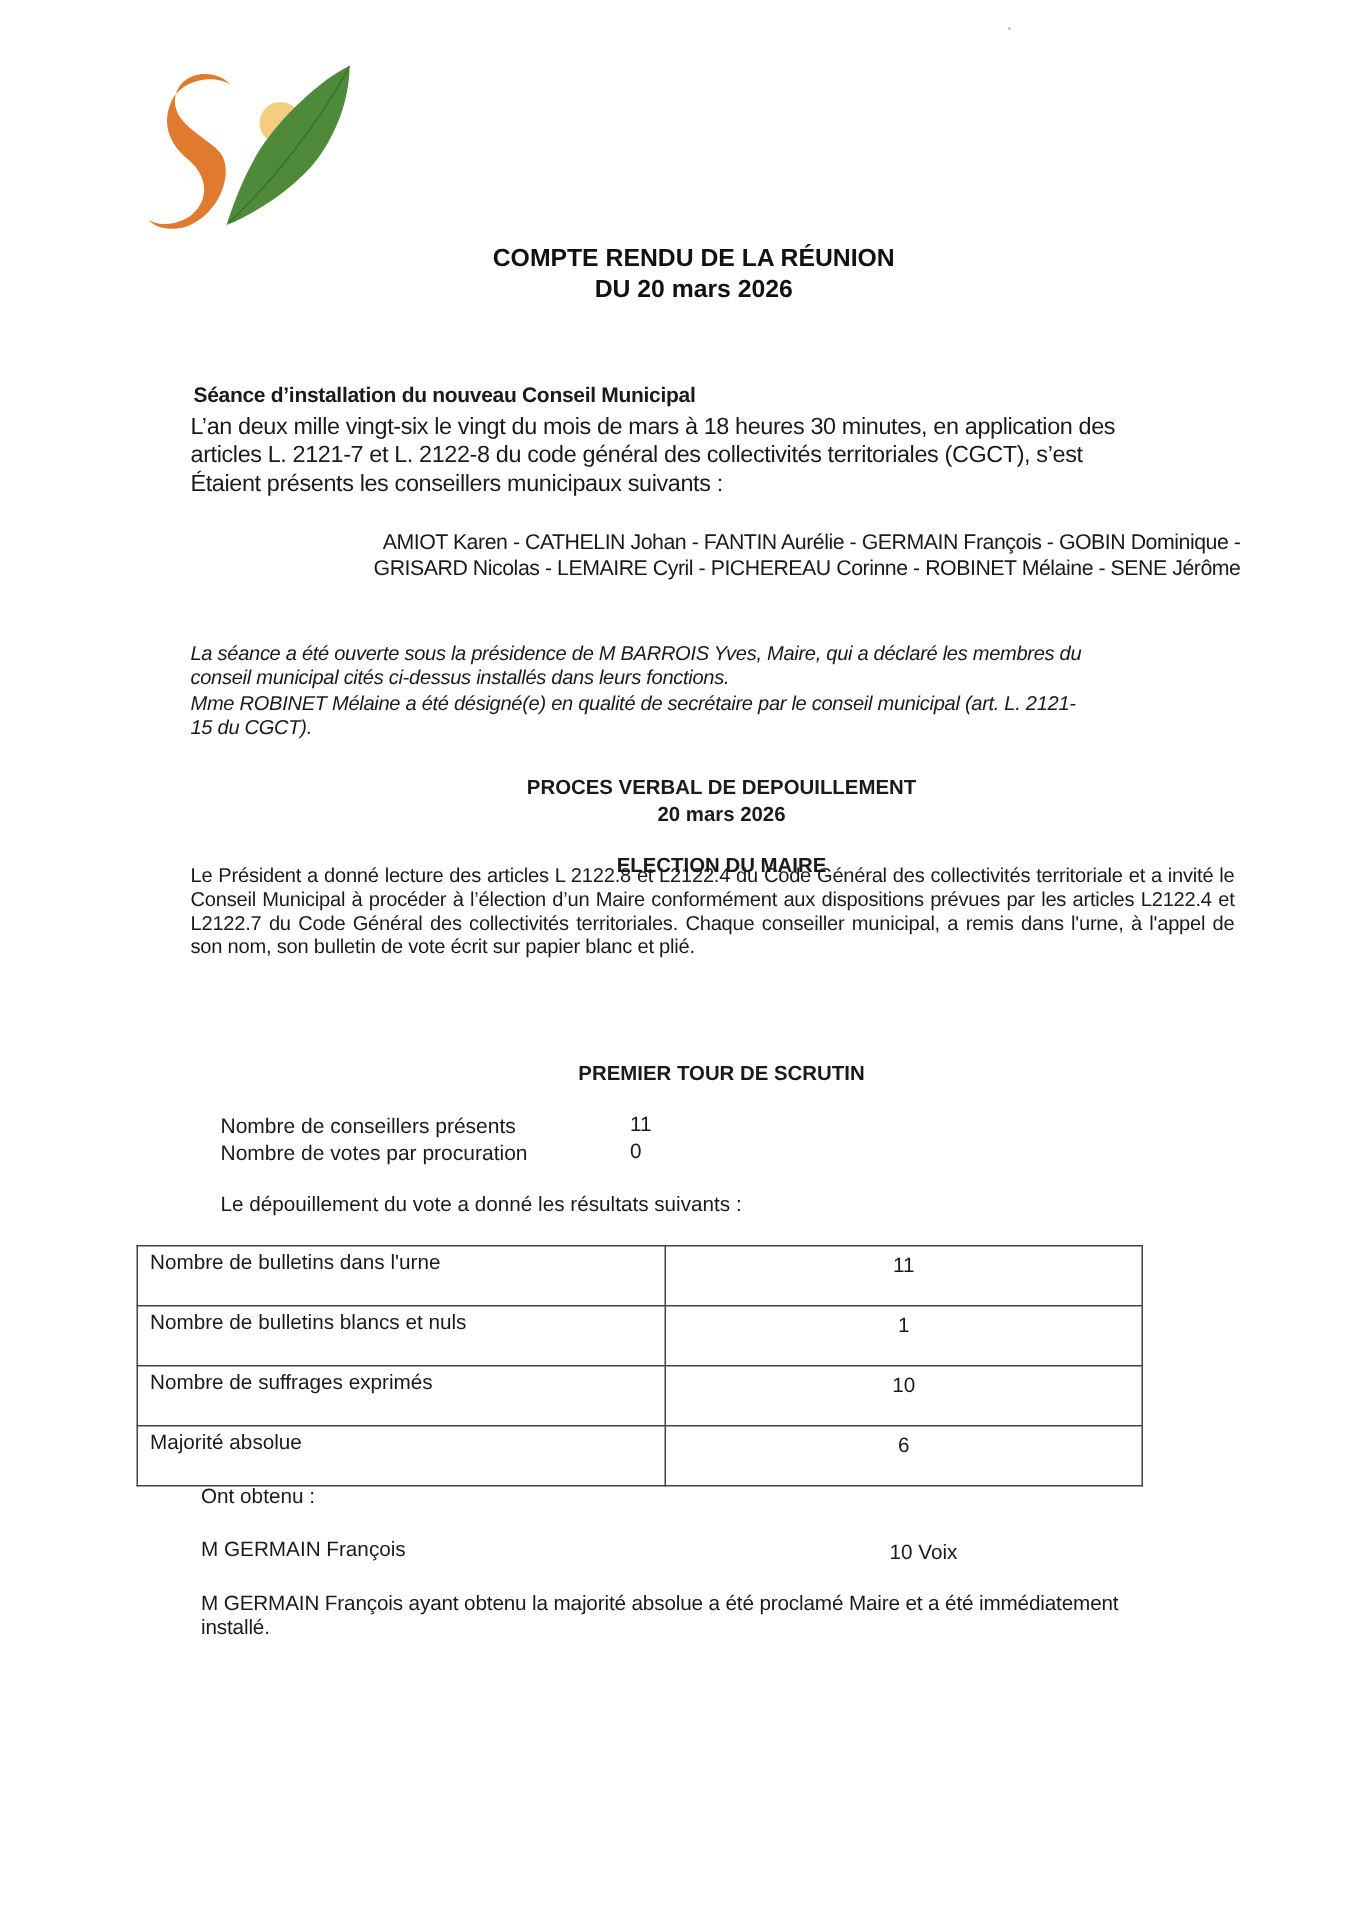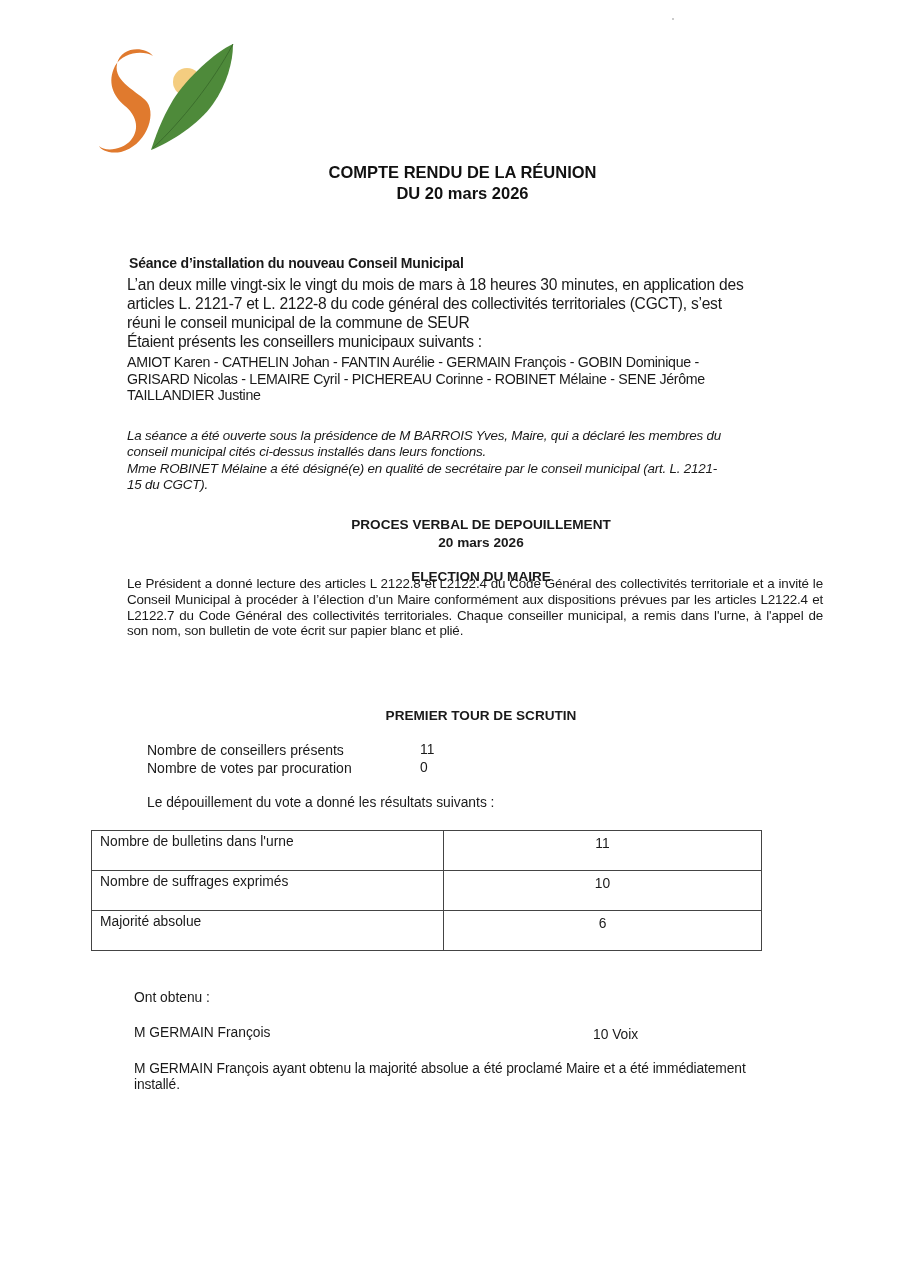--- a/index.html
+++ b/index.html
@@ -6,21 +6,21 @@
     body { width: 900px; height: 1272px; position: relative; overflow: hidden;
            font-family: "Liberation Sans", sans-serif; color: #1a1a1a; }
     .abs { position: absolute; }
     .logo { left: 95px; top: 42px; width: 145px; height: 120px; }
     .title { left: 0; width: 925px; text-align: center; font-weight: bold; font-size: 16.5px; color: #111; }
     .t1 { top: 163px; }
     .t2 { top: 184px; }
     .sec-head { left: 129px; top: 255px; font-weight: bold; font-size: 14px; letter-spacing: -0.2px; }
     .big { left: 127px; font-size: 15.6px; line-height: 19px; letter-spacing: -0.25px; width: 700px; }
     .intro { top: 275px; }
-    .names { left: 127px; top: 354px; font-size: 14.2px; line-height: 16.5px; letter-spacing: -0.3px; width: 700px; }
+    .names { left: 127px; top: 354px; font-size: 14.2px; line-height: 16.5px; letter-spacing: -0.3px; width: 700px; text-align: right; }
     .para { left: 127px; font-size: 13.4px; line-height: 16.3px; letter-spacing: -0.2px; width: 700px; font-style: italic; }
     .p-seance { top: 428px; }
     .center-bold { left: 0; width: 962px; text-align: center; font-weight: bold; font-size: 13.6px; }
     .pv1 { top: 517px; }
     .pv2 { top: 535px; }
     .elec { top: 569px; }
     .justify { left: 127px; top: 576px; width: 696px; font-size: 13.4px; line-height: 15.8px; text-align: justify; letter-spacing: -0.15px; }
     .tour { top: 708px; }
     .stat-row { left: 147px; font-size: 14px; }
     .stat-val { left: 420px; font-size: 13.8px; }
@@ -51,27 +51,25 @@
 </div>
 <div class="abs speck"></div>
 
 <div class="abs title t1">COMPTE RENDU DE LA RÉUNION</div>
 <div class="abs title t2">DU 20 mars 2026</div>
 
 <div class="abs sec-head">Séance d’installation du nouveau Conseil Municipal</div>
 <div class="abs big intro">
   <div>L’an deux mille vingt-six le vingt du mois de mars à 18 heures 30 minutes, en application des</div>
   <div>articles L. 2121-7 et L. 2122-8 du code général des collectivités territoriales (CGCT), s’est</div>
-  <div>réuni le conseil municipal de la commune de SEUR</div>
   <div>Étaient présents les conseillers municipaux suivants :</div>
 </div>
 <div class="abs names">
   <div>AMIOT Karen - CATHELIN Johan - FANTIN Aurélie - GERMAIN François - GOBIN Dominique -</div>
   <div>GRISARD Nicolas - LEMAIRE Cyril - PICHEREAU Corinne - ROBINET Mélaine - SENE Jérôme</div>
-  <div>TAILLANDIER Justine</div>
 </div>
 
 <div class="abs para p-seance">
   <div>La séance a été ouverte sous la présidence de M BARROIS Yves, Maire, qui a déclaré les membres du</div>
   <div>conseil municipal cités ci-dessus installés dans leurs fonctions.</div>
   <div>Mme ROBINET Mélaine a été désigné(e) en qualité de secrétaire par le conseil municipal (art. L. 2121-</div>
   <div>15 du CGCT).</div>
 </div>
 
 <div class="abs center-bold pv1">PROCES VERBAL DE DEPOUILLEMENT</div>
@@ -86,20 +84,24 @@
 <div class="abs stat-val s2">0</div>
 <div class="abs res-intro">Le dépouillement du vote a donné les résultats suivants :</div>
 
 <table class="results">
   <tbody>
       <tr>
     <td class="lab">Nombre de bulletins dans l'urne</td>
     <td class="val">11</td>
   </tr>
   <tr>
+    <td class="lab">Nombre de bulletins blancs et nuls</td>
+    <td class="val">1</td>
+  </tr>
+  <tr>
     <td class="lab">Nombre de suffrages exprimés</td>
     <td class="val">10</td>
   </tr>
   <tr>
     <td class="lab">Majorité absolue</td>
     <td class="val">6</td>
   </tr>
 </tbody>
   </table>
 

